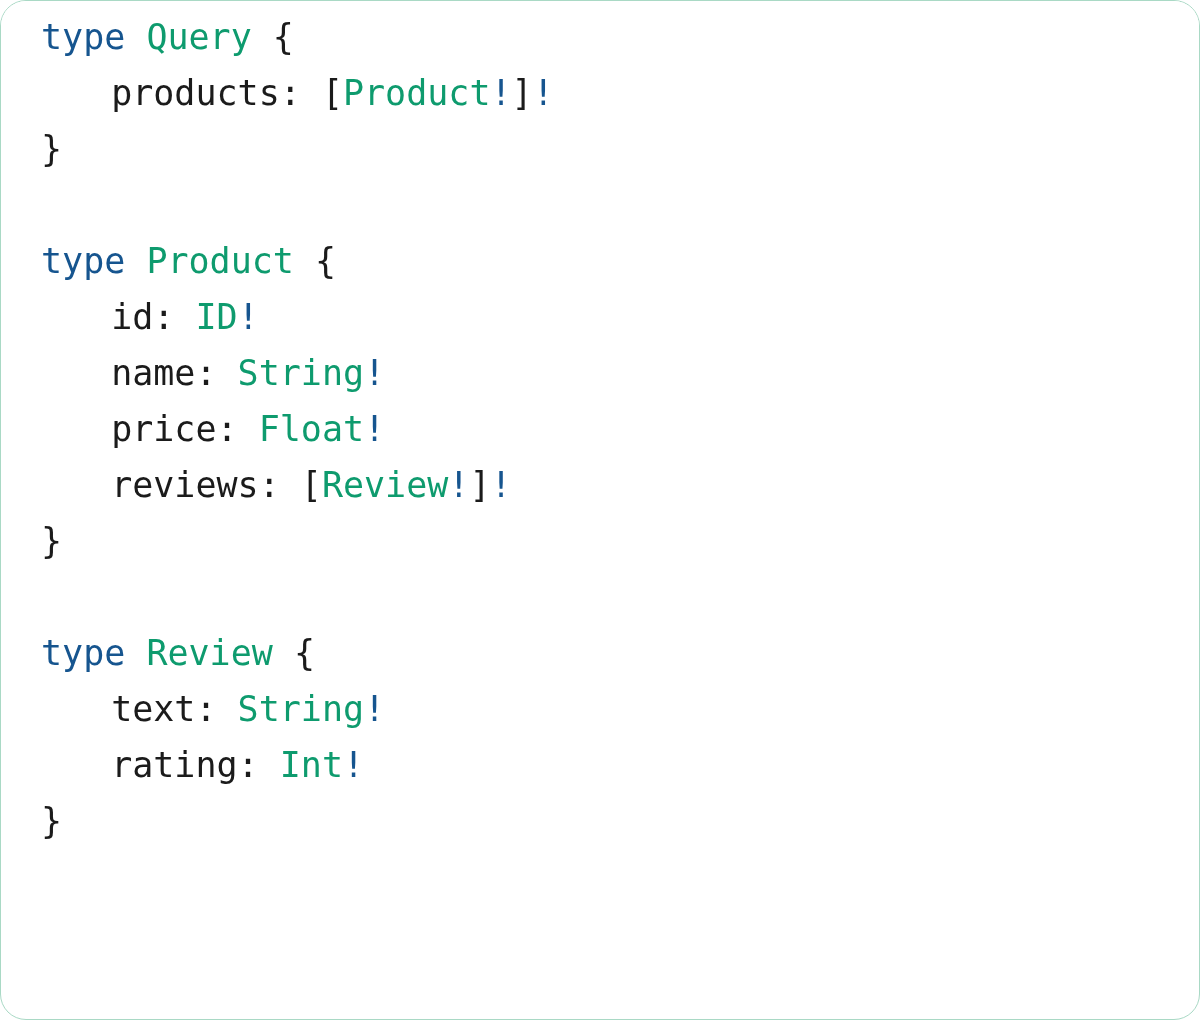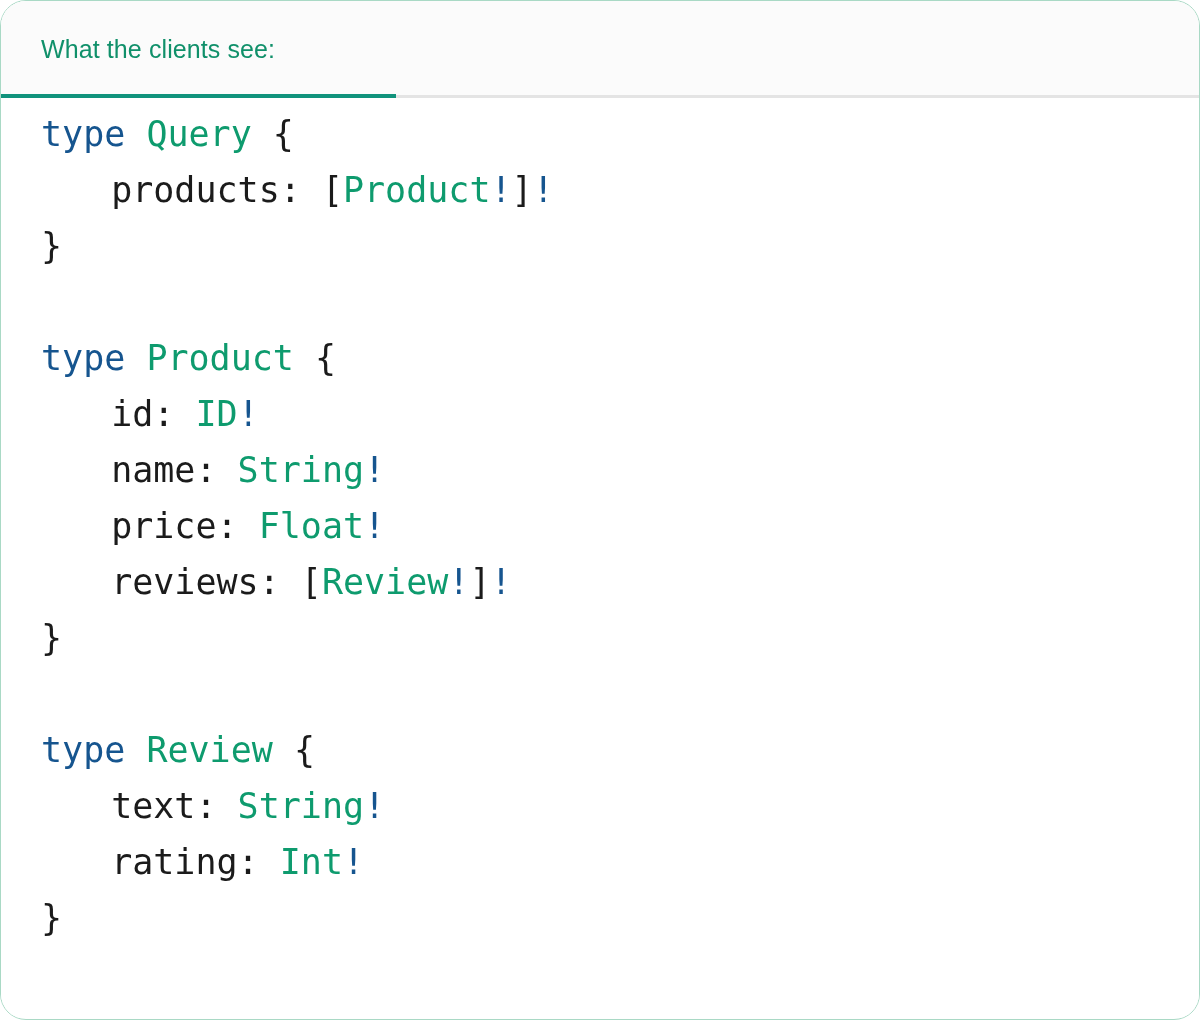--- a/index.html
+++ b/index.html
@@ -104,24 +104,18 @@
   .t-name  { color: #0e9b6e; }   
   .t-punct { color: #1b1b1b; }   
   .t-field { color: #1b1b1b; margin-left: 28px; }   
   .t-bang  { color: #16558f; }   
 </style>
 </head>
 <body>
 
 <div class="card">
 
-  <div class="tabbar">
-    <div class="tab">
-      <span class="tab-label">What the clients see:</span>
-    </div>
-    <div class="tab-underline"></div>
-  </div>
 
   <div class="code-body">
     <pre class="code" id="code-block"><span class="ln"><span class="t-kw">type</span><span class="t-punct"> </span><span class="t-name">Query</span><span class="t-punct"> </span><span class="t-punct">{</span></span><span class="ln"><span class="t-punct">  </span><span class="t-field">products</span><span class="t-punct">: </span><span class="t-punct">[</span><span class="t-name">Product</span><span class="t-bang">!</span><span class="t-punct">]</span><span class="t-bang">!</span></span><span class="ln"><span class="t-punct">}</span></span><span class="ln">​</span><span class="ln"><span class="t-kw">type</span><span class="t-punct"> </span><span class="t-name">Product</span><span class="t-punct"> </span><span class="t-punct">{</span></span><span class="ln"><span class="t-punct">  </span><span class="t-field">id</span><span class="t-punct">: </span><span class="t-name">ID</span><span class="t-bang">!</span></span><span class="ln"><span class="t-punct">  </span><span class="t-field">name</span><span class="t-punct">: </span><span class="t-name">String</span><span class="t-bang">!</span></span><span class="ln"><span class="t-punct">  </span><span class="t-field">price</span><span class="t-punct">: </span><span class="t-name">Float</span><span class="t-bang">!</span></span><span class="ln"><span class="t-punct">  </span><span class="t-field">reviews</span><span class="t-punct">: </span><span class="t-punct">[</span><span class="t-name">Review</span><span class="t-bang">!</span><span class="t-punct">]</span><span class="t-bang">!</span></span><span class="ln"><span class="t-punct">}</span></span><span class="ln">​</span><span class="ln"><span class="t-kw">type</span><span class="t-punct"> </span><span class="t-name">Review</span><span class="t-punct"> </span><span class="t-punct">{</span></span><span class="ln"><span class="t-punct">  </span><span class="t-field">text</span><span class="t-punct">: </span><span class="t-name">String</span><span class="t-bang">!</span></span><span class="ln"><span class="t-punct">  </span><span class="t-field">rating</span><span class="t-punct">: </span><span class="t-name">Int</span><span class="t-bang">!</span></span><span class="ln"><span class="t-punct">}</span></span></pre>
   </div>
 
 </div>
 
 </body></html>

